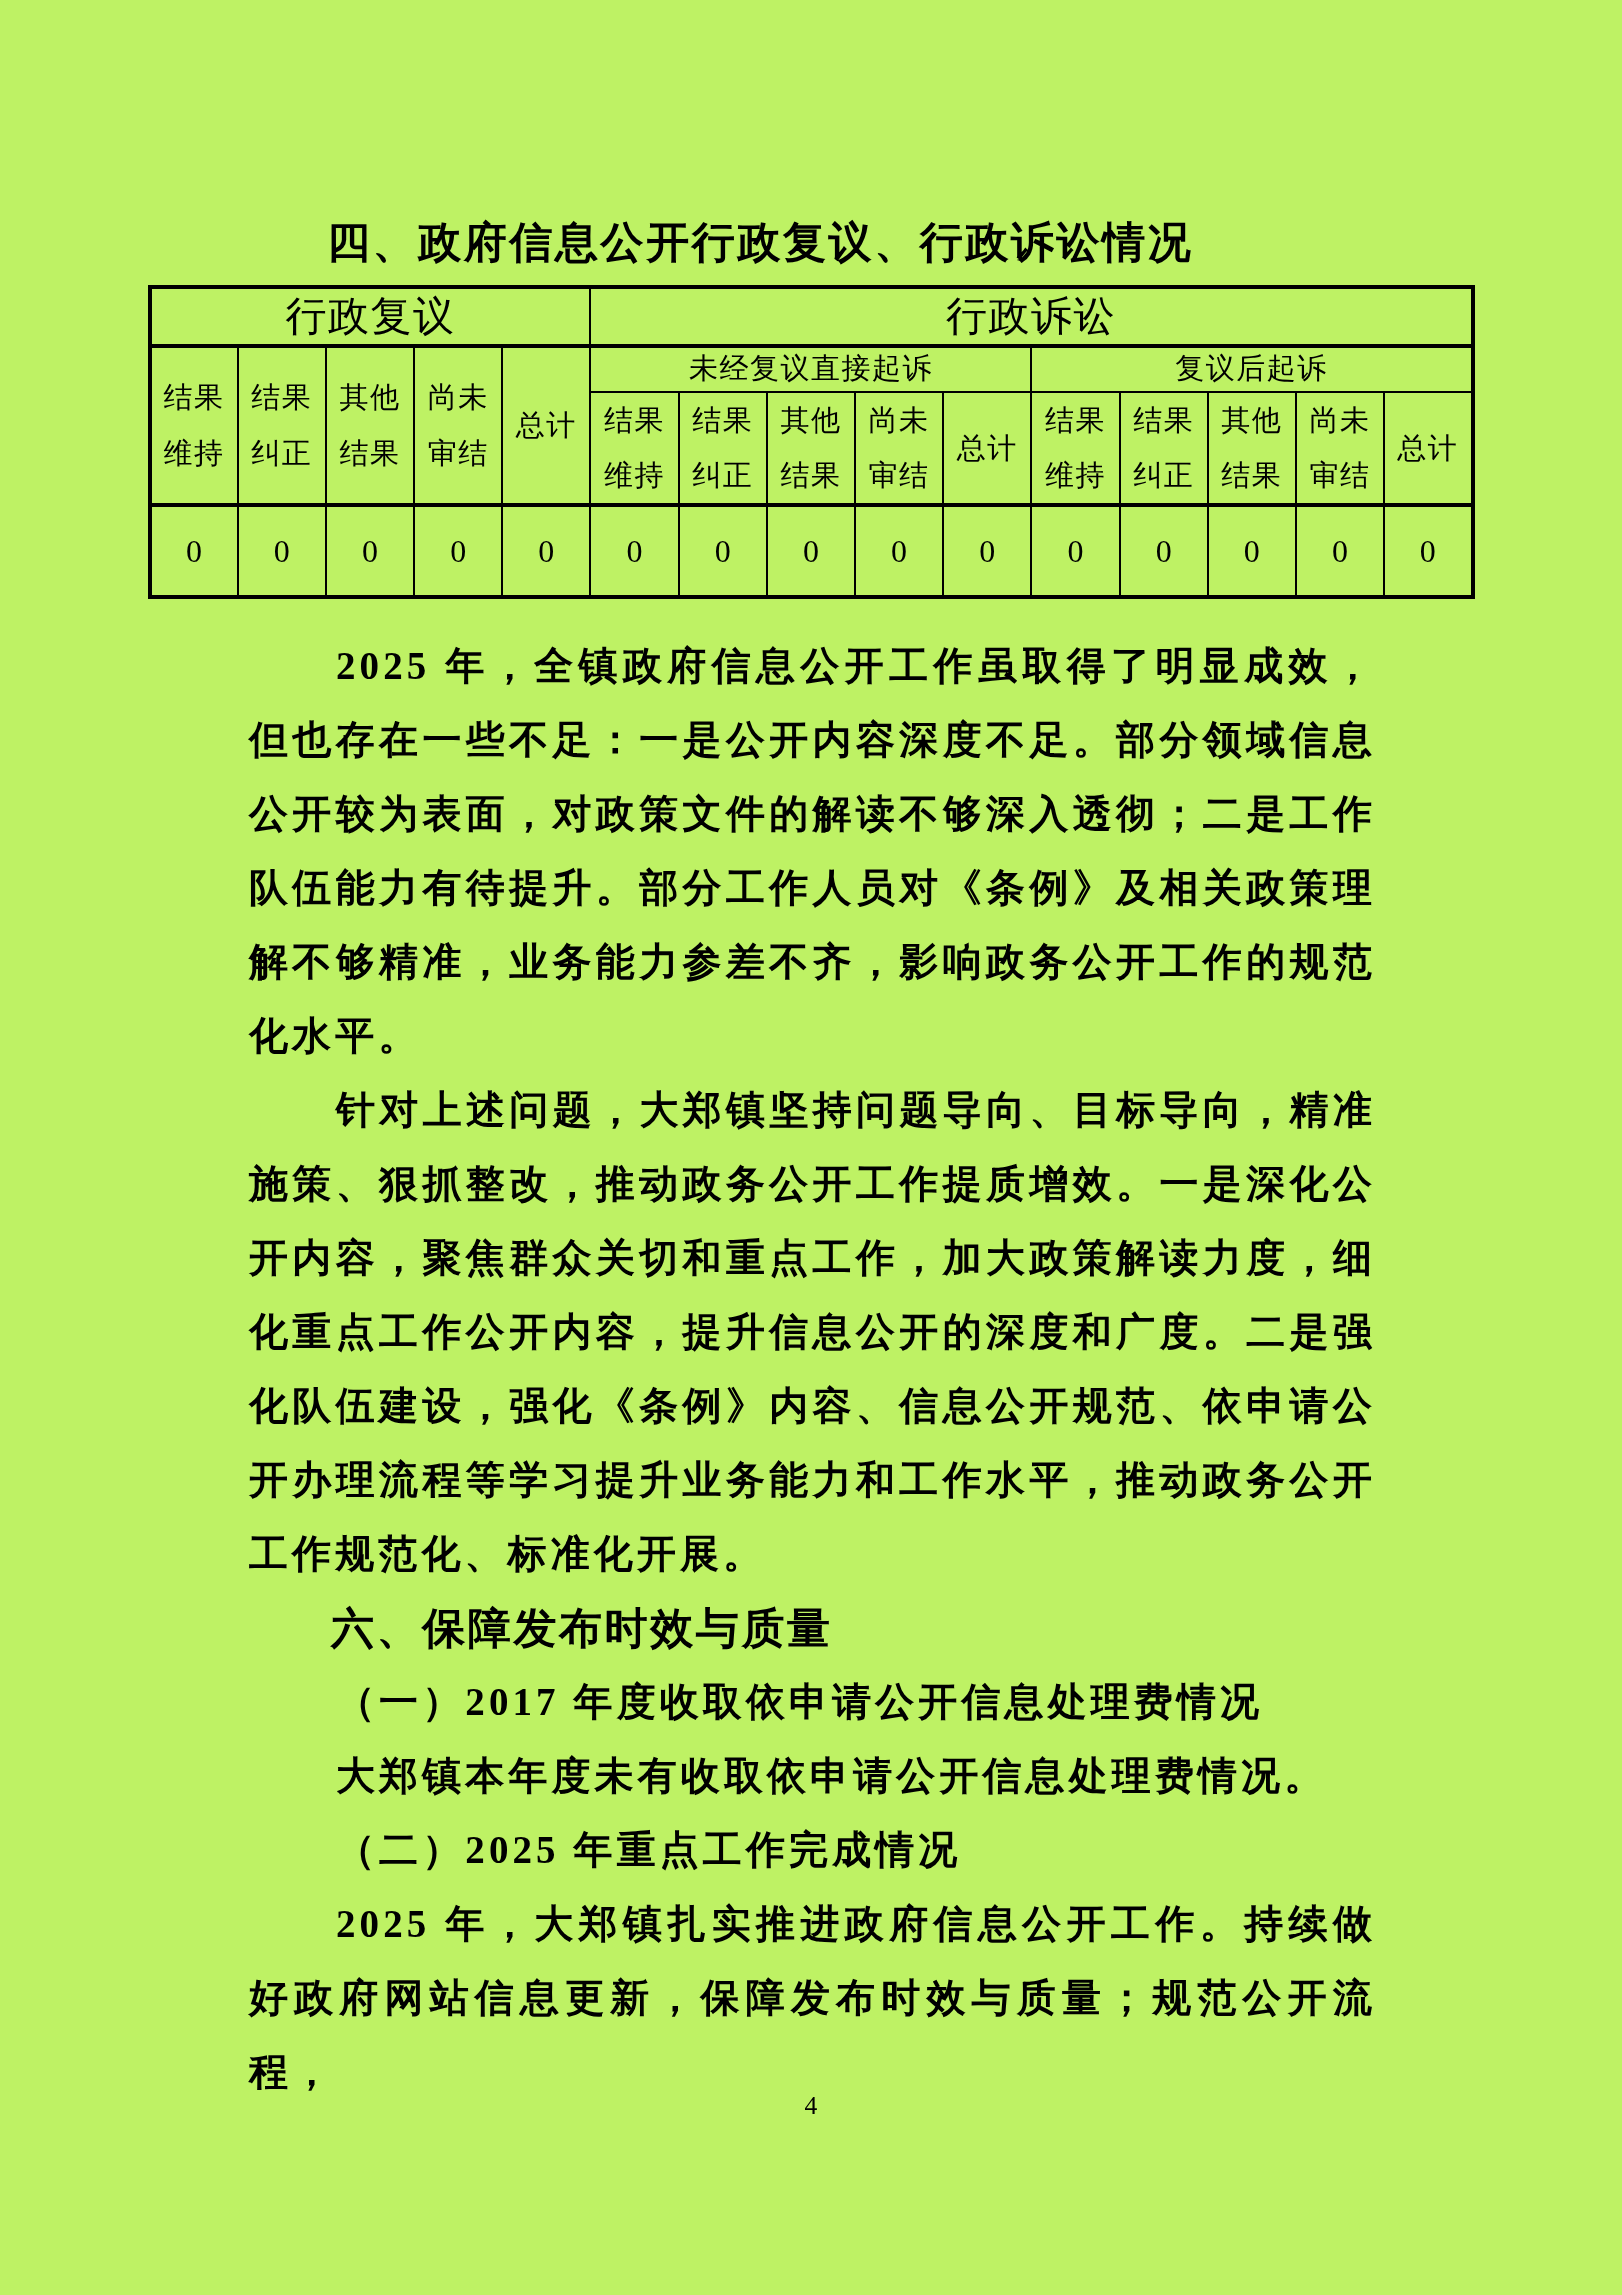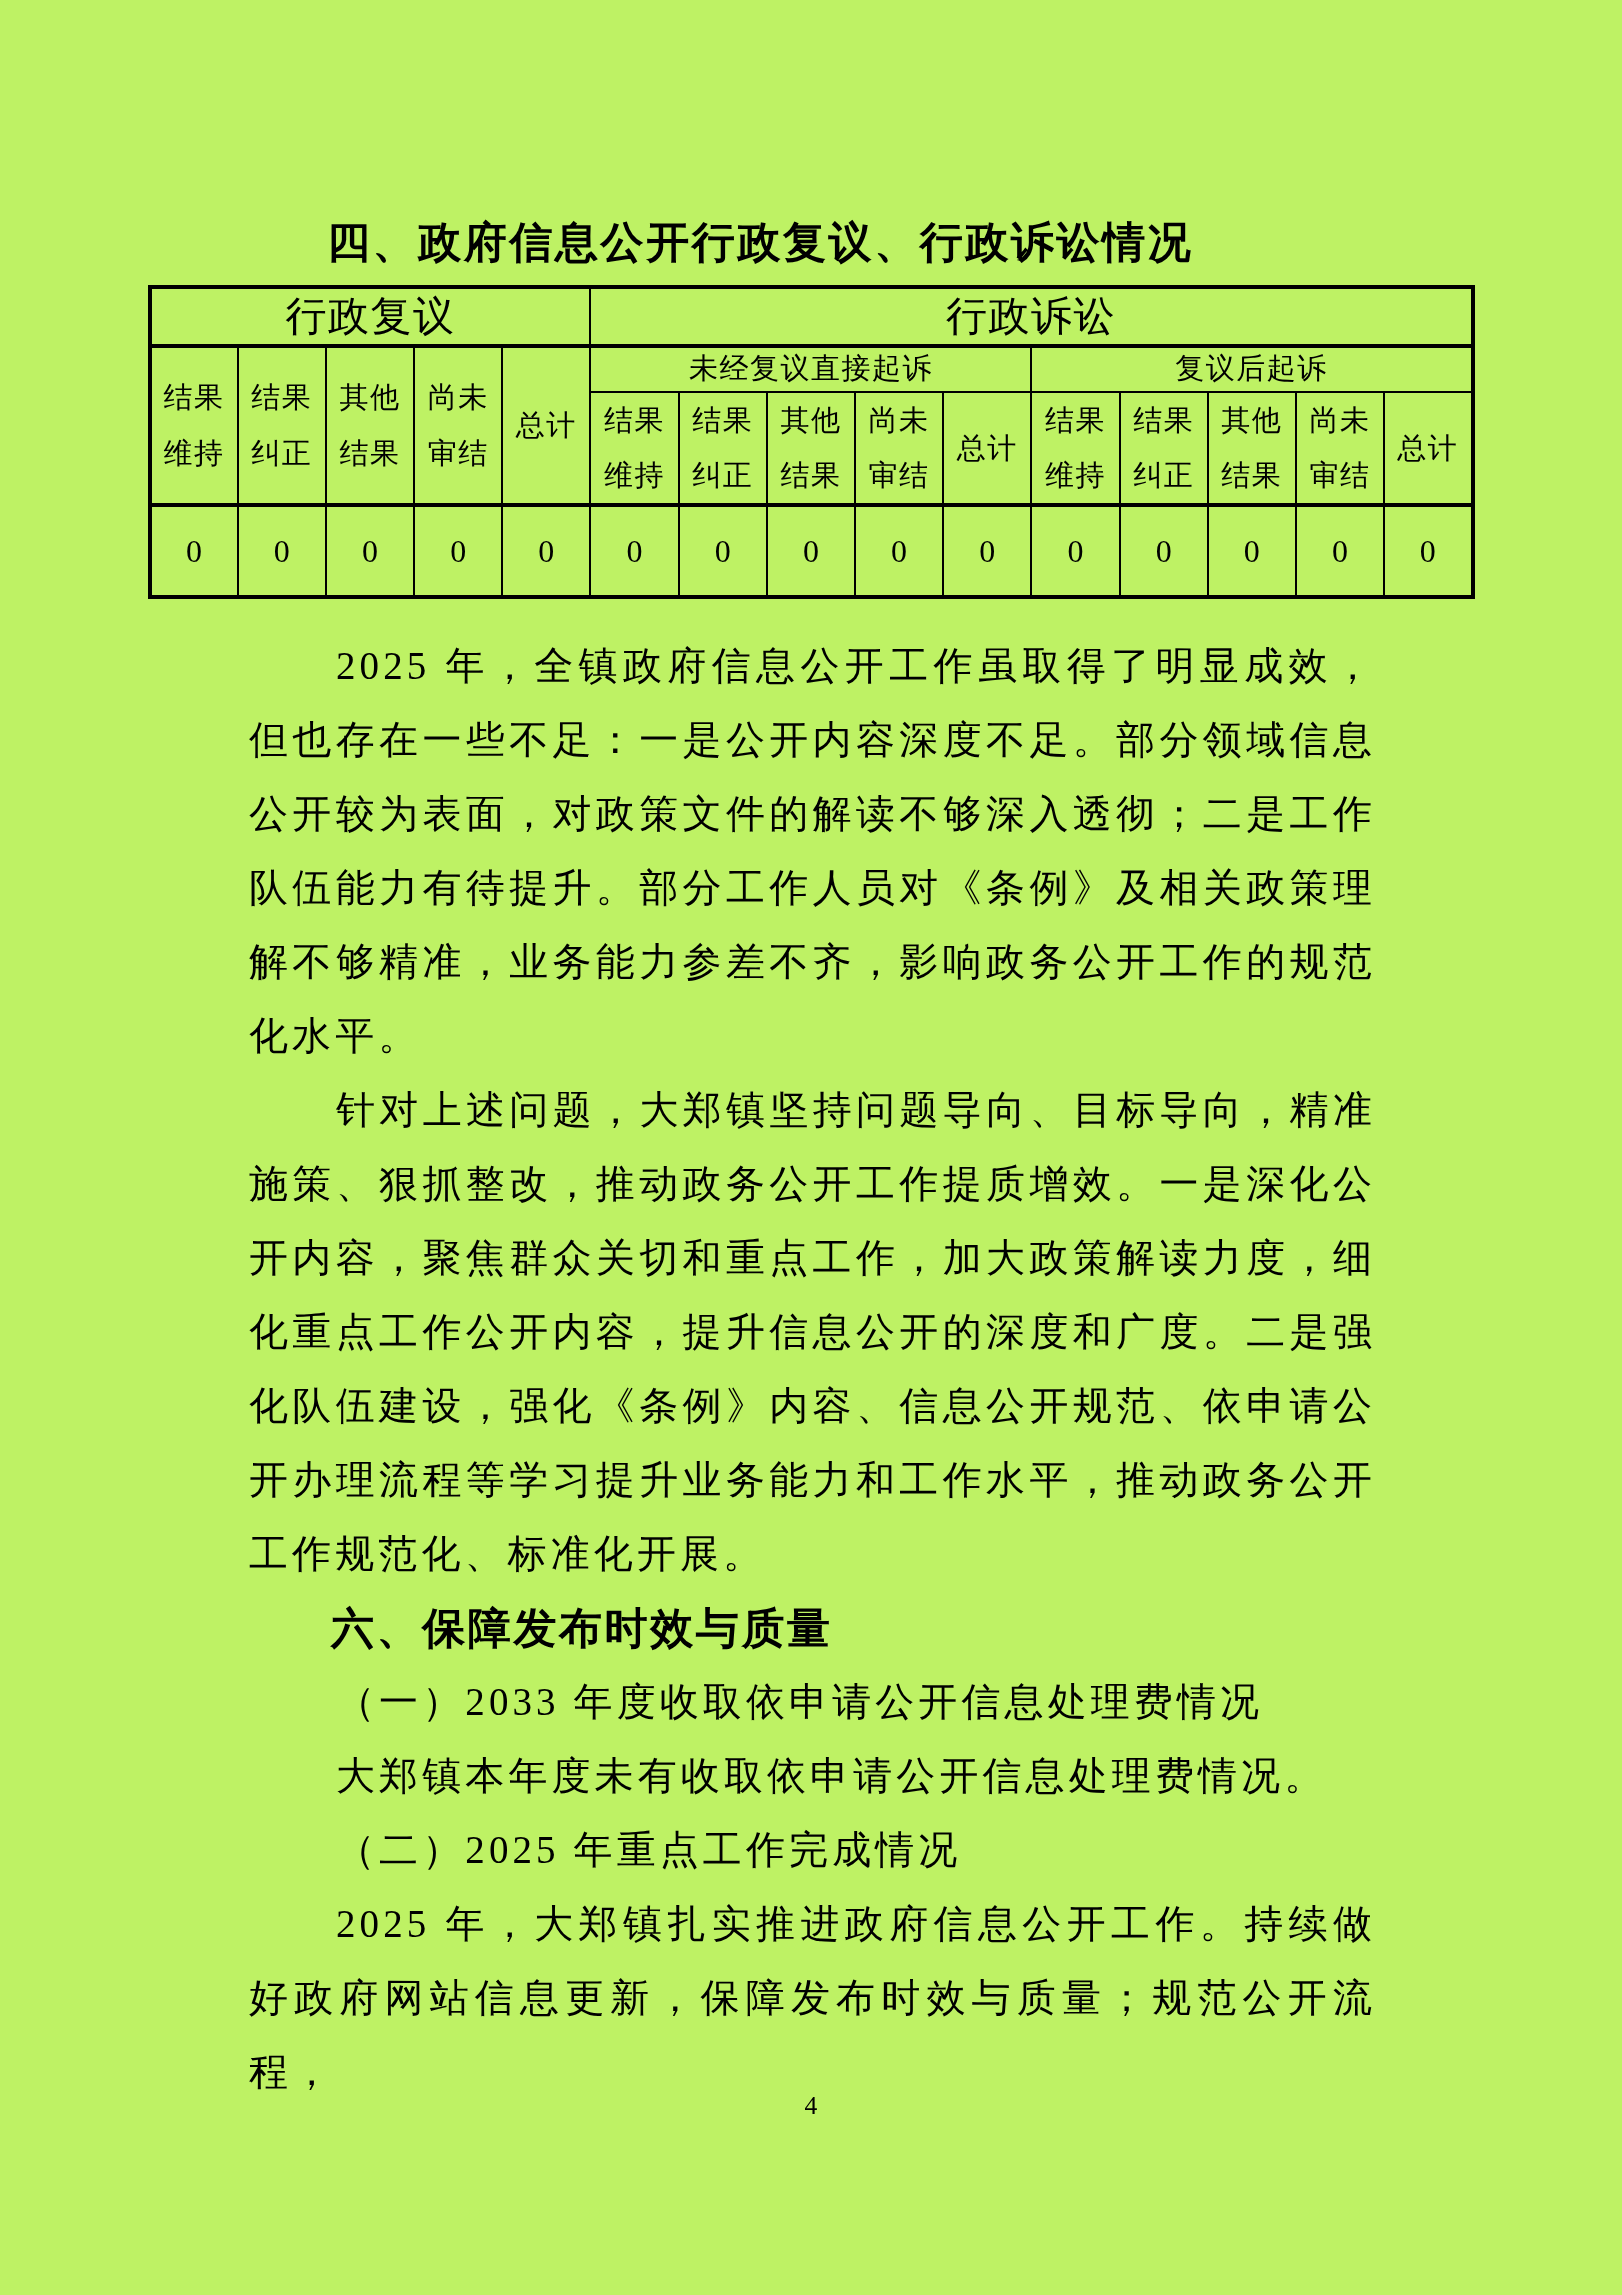--- a/index.html
+++ b/index.html
@@ -43,21 +43,21 @@
   .report-table .r4 td{height:88px;border-top-width:4.1px;font-size:32px;letter-spacing:0;}
   
   .flow{
     margin:30px 246px 0 249px;
     font-size:39px;
     line-height:74px;
     letter-spacing:4.1px;
     text-align:justify;
     text-justify:inter-character;
   }
-  .flow p{margin:0;text-indent:87px;}
+  .flow p{margin:0;text-indent:87px;font-weight:bold;}
   .flow .heading{
     text-indent:82px;
     text-align:left;
     line-height:74px;
     margin:0;
   }
   .pageno{
     position:absolute;
     top:2091px;left:0;
     width:100%;
@@ -120,21 +120,21 @@
       <td>0</td>
       <td>0</td>
     </tr>
   </tbody>
     </table>
 
   <div class="flow">
     <p>2025 年，全镇政府信息公开工作虽取得了明显成效，但也存在一些不足：一是公开内容深度不足。部分领域信息公开较为表面，对政策文件的解读不够深入透彻；二是工作队伍能力有待提升。部分工作人员对《条例》及相关政策理解不够精准，业务能力参差不齐，影响政务公开工作的规范化水平。</p>
     <p>针对上述问题，大郑镇坚持问题导向、目标导向，精准施策、狠抓整改，推动政务公开工作提质增效。一是深化公开内容，聚焦群众关切和重点工作，加大政策解读力度，细化重点工作公开内容，提升信息公开的深度和广度。二是强化队伍建设，强化《条例》内容、信息公开规范、依申请公开办理流程等学习提升业务能力和工作水平，推动政务公开工作规范化、标准化开展。</p>
     <div class="heading">六、保障发布时效与质量</div>
-    <p>（一）2033 年度收取依申请公开信息处理费情况</p>
+    <p>（一）2017 年度收取依申请公开信息处理费情况</p>
     <p>大郑镇本年度未有收取依申请公开信息处理费情况。</p>
     <p>（二）2025 年重点工作完成情况</p>
     <p>2025 年，大郑镇扎实推进政府信息公开工作。持续做好政府网站信息更新，保障发布时效与质量；规范公开流程，</p>
   </div>
 
   <div class="pageno">4</div>
 
 </div>
 
 

